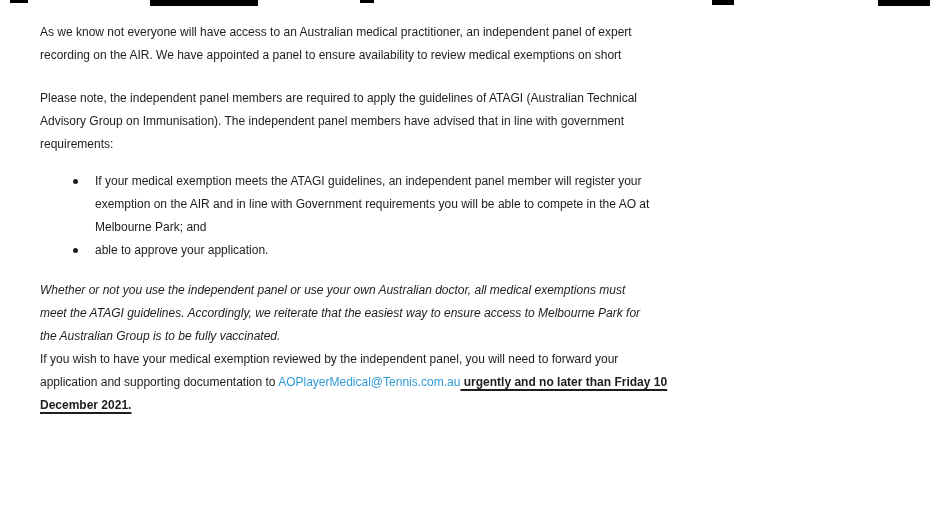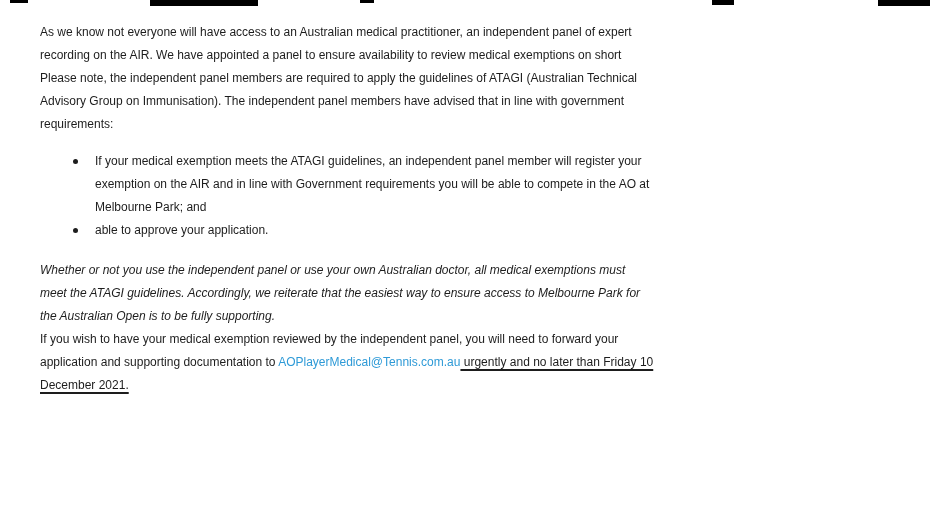--- a/index.html
+++ b/index.html
@@ -16,21 +16,21 @@
     position: absolute;
     top: 0; left: 0;
     width: 930px; height: 525px;
     padding: 21px 30px 0 40px;
     box-sizing: border-box;
     font-size: 12px;
     line-height: 23px;
   }
   .para { margin: 0; }
   .line { white-space: nowrap; }
-  .para-atagi    { }
+  .para-atagi    { margin-top: 20px; }
   .bullet-list   { margin-top: 14px; }
   .para-whether  { margin-top: 17px; font-style: italic; }
   .para-deadline { margin-top: 0; }
   .bullet {
     position: relative;
     padding-left: 55px;
   }
   .bullet .dot {
     position: absolute;
     left: 33px;
@@ -38,21 +38,21 @@
     width: 5px;
     height: 5px;
     border-radius: 50%;
     background: currentColor;
   }
   .email-link {
     color: var(--link-color, #2e9ad7);
     cursor: pointer;
   }
   .em-bold {
-    font-weight: normal;
+    font-weight: bold;
     text-decoration: underline;
     text-decoration-thickness: 2px;
     text-underline-offset: 3px;
   }
   .artifact {
     position: absolute;
     top: 0;
     background: #000000;
   }
 </style>
@@ -87,21 +87,21 @@
     </div>
     <div class="bullet">
       <span class="dot"></span>
       <div class="line">able to approve your application.</div>
     </div>
   </div>
 
   <div class="para para-whether">
     <div class="line">Whether or not you use the independent panel or use your own Australian doctor, all medical exemptions must</div>
     <div class="line">meet the ATAGI guidelines. Accordingly, we reiterate that the easiest way to ensure access to Melbourne Park for</div>
-    <div class="line">the Australian Open is to be fully supporting.</div>
+    <div class="line">the Australian Group is to be fully vaccinated.</div>
   </div>
 
   <div class="para para-deadline">
     <div class="line">If you wish to have your medical exemption reviewed by the independent panel, you will need to forward your</div>
     <div class="line"><span>application and supporting documentation to </span><span class="email-link">AOPlayerMedical@Tennis.com.au</span><span class="em-bold"> urgently and no later than Friday 10</span></div>
     <div class="line"><span class="em-bold">December 2021.</span></div>
   </div>
 
 </div>
 

